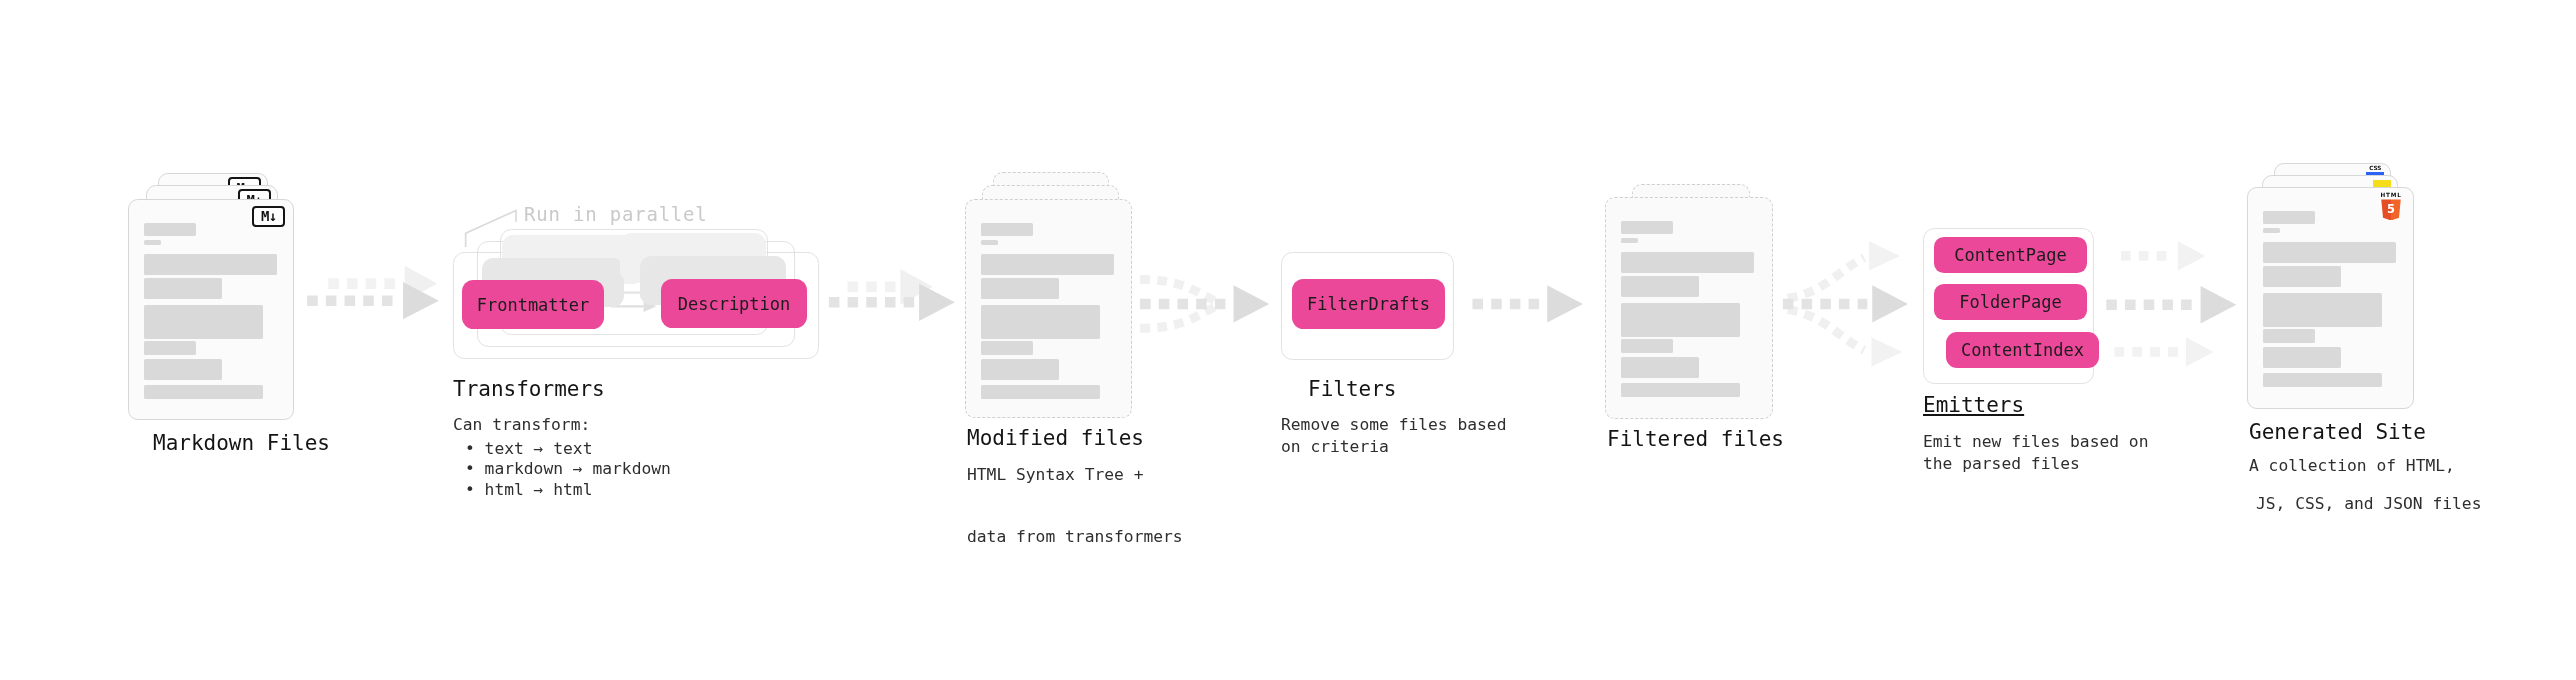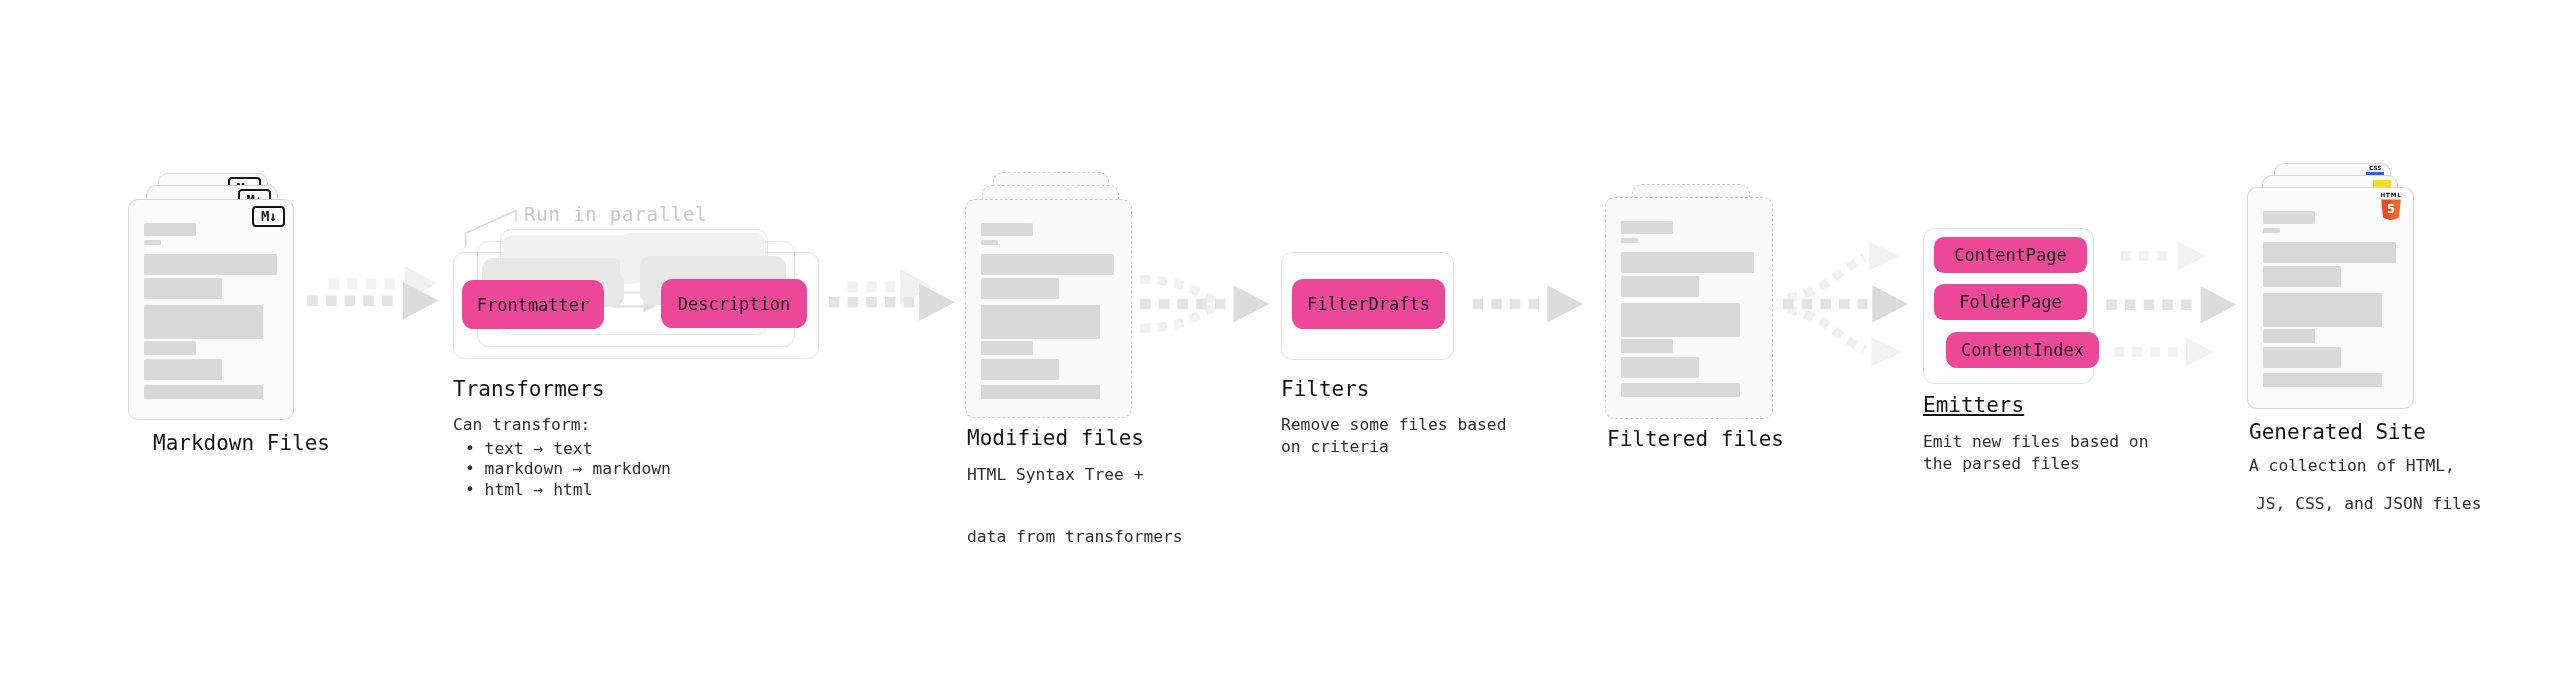--- a/index.html
+++ b/index.html
@@ -157,21 +157,21 @@
         </div>
     </div>
     <div class="title" style="left:967px;top:426px;">Modified files</div>
     <div class="body-text" style="left:967px;top:464px;">HTML Syntax Tree +</div>
     <div class="body-text" style="left:967px;top:486px;margin-top:40px;">data from transformers</div>
   </div>
 
   <div>
     <div class="obox" style="left:1281px;top:252px;width:173px;height:108px;"></div>
     <div class="pill" style="left:1292px;top:279px;width:153px;height:50px;">FilterDrafts</div>
-    <div class="title" style="left:1281px;top:377px;">Filters</div>
+    <div class="title" style="left:1308px;top:377px;">Filters</div>
     <div class="body-text" style="left:1281px;top:414px;">Remove some files based</div>
     <div class="body-text" style="left:1281px;top:436px;">on criteria</div>
   </div>
 
   <div>
     <div class="card dashed" style="left:1632px;top:184px;width:118px;height:69px;"></div>
     <div class="card dashed" style="left:1605px;top:197px;width:168px;height:222px;">
       <div class="bars">
           <div class="bar" style="top: 1.6px; width: 52px; height: 13px;"></div>
           <div class="bar" style="top: 18.7px; width: 17px; height: 5.7px;"></div>

